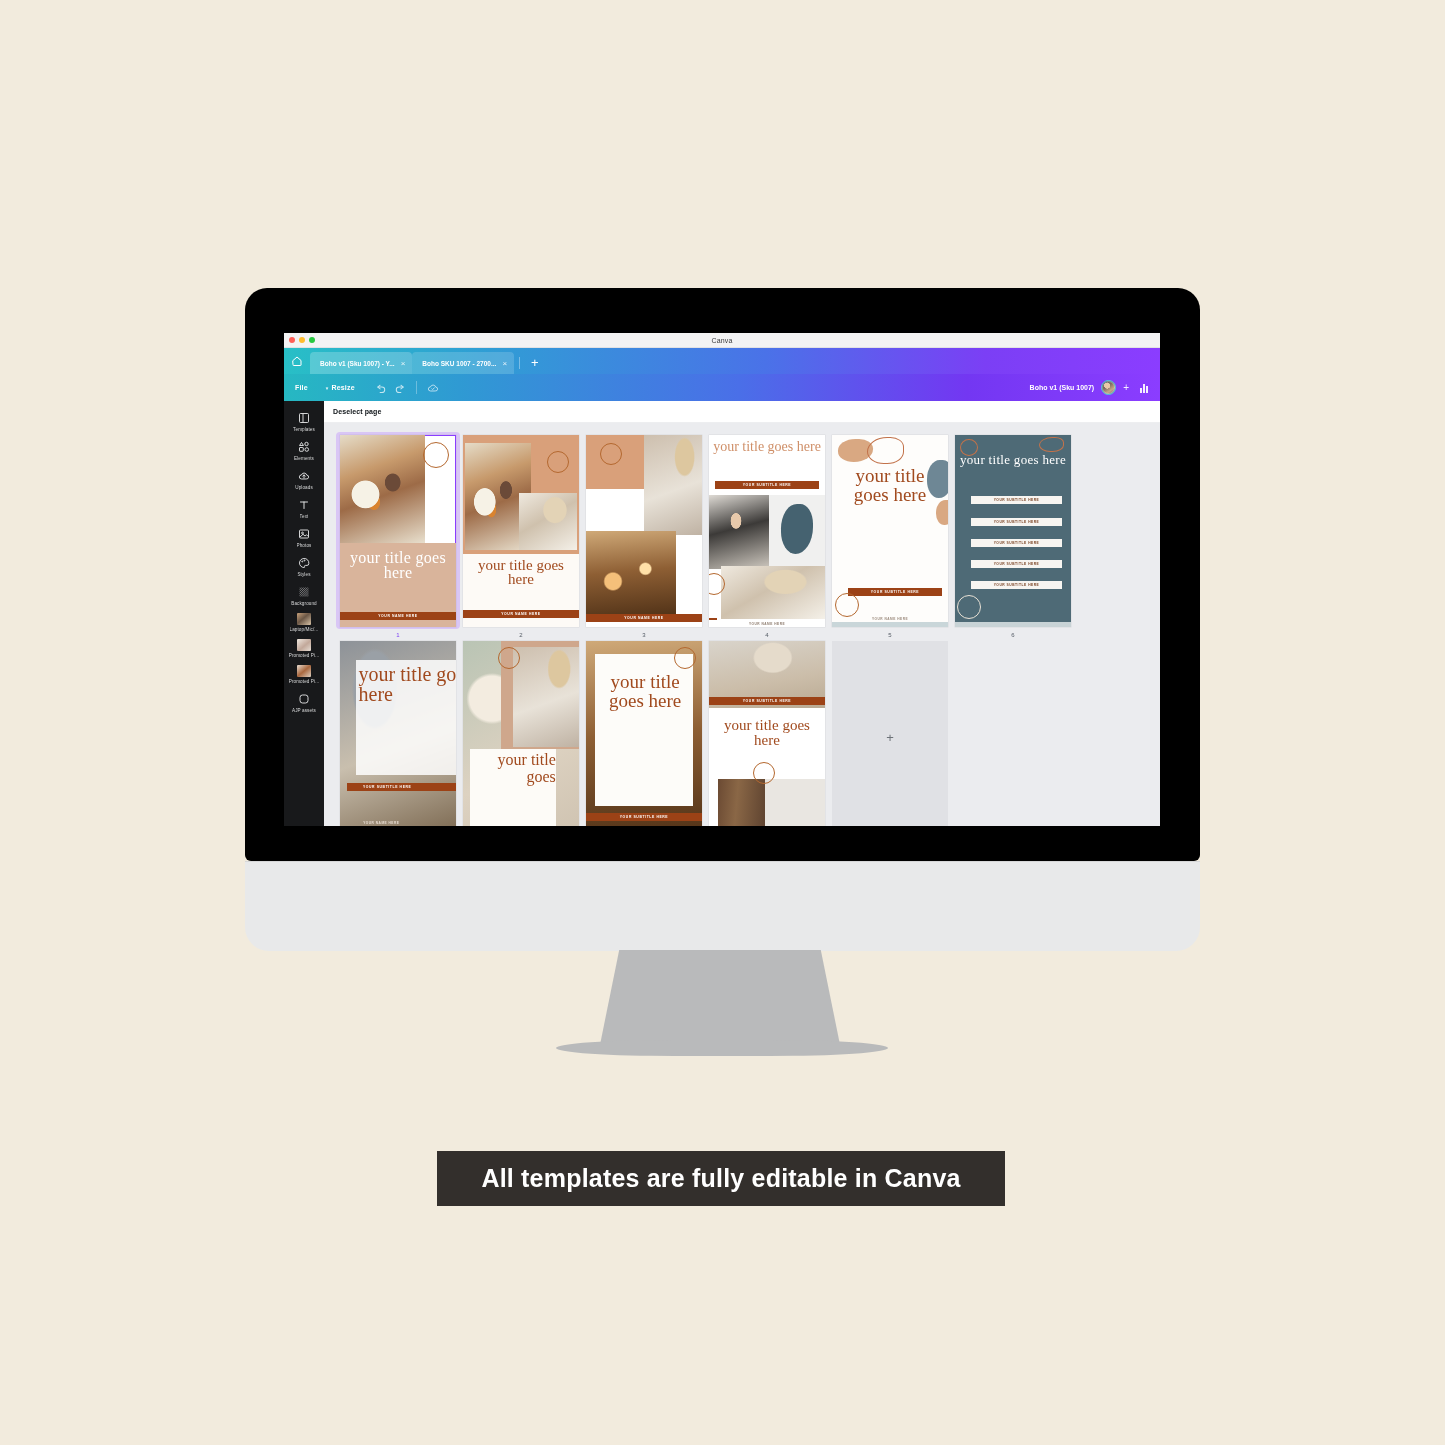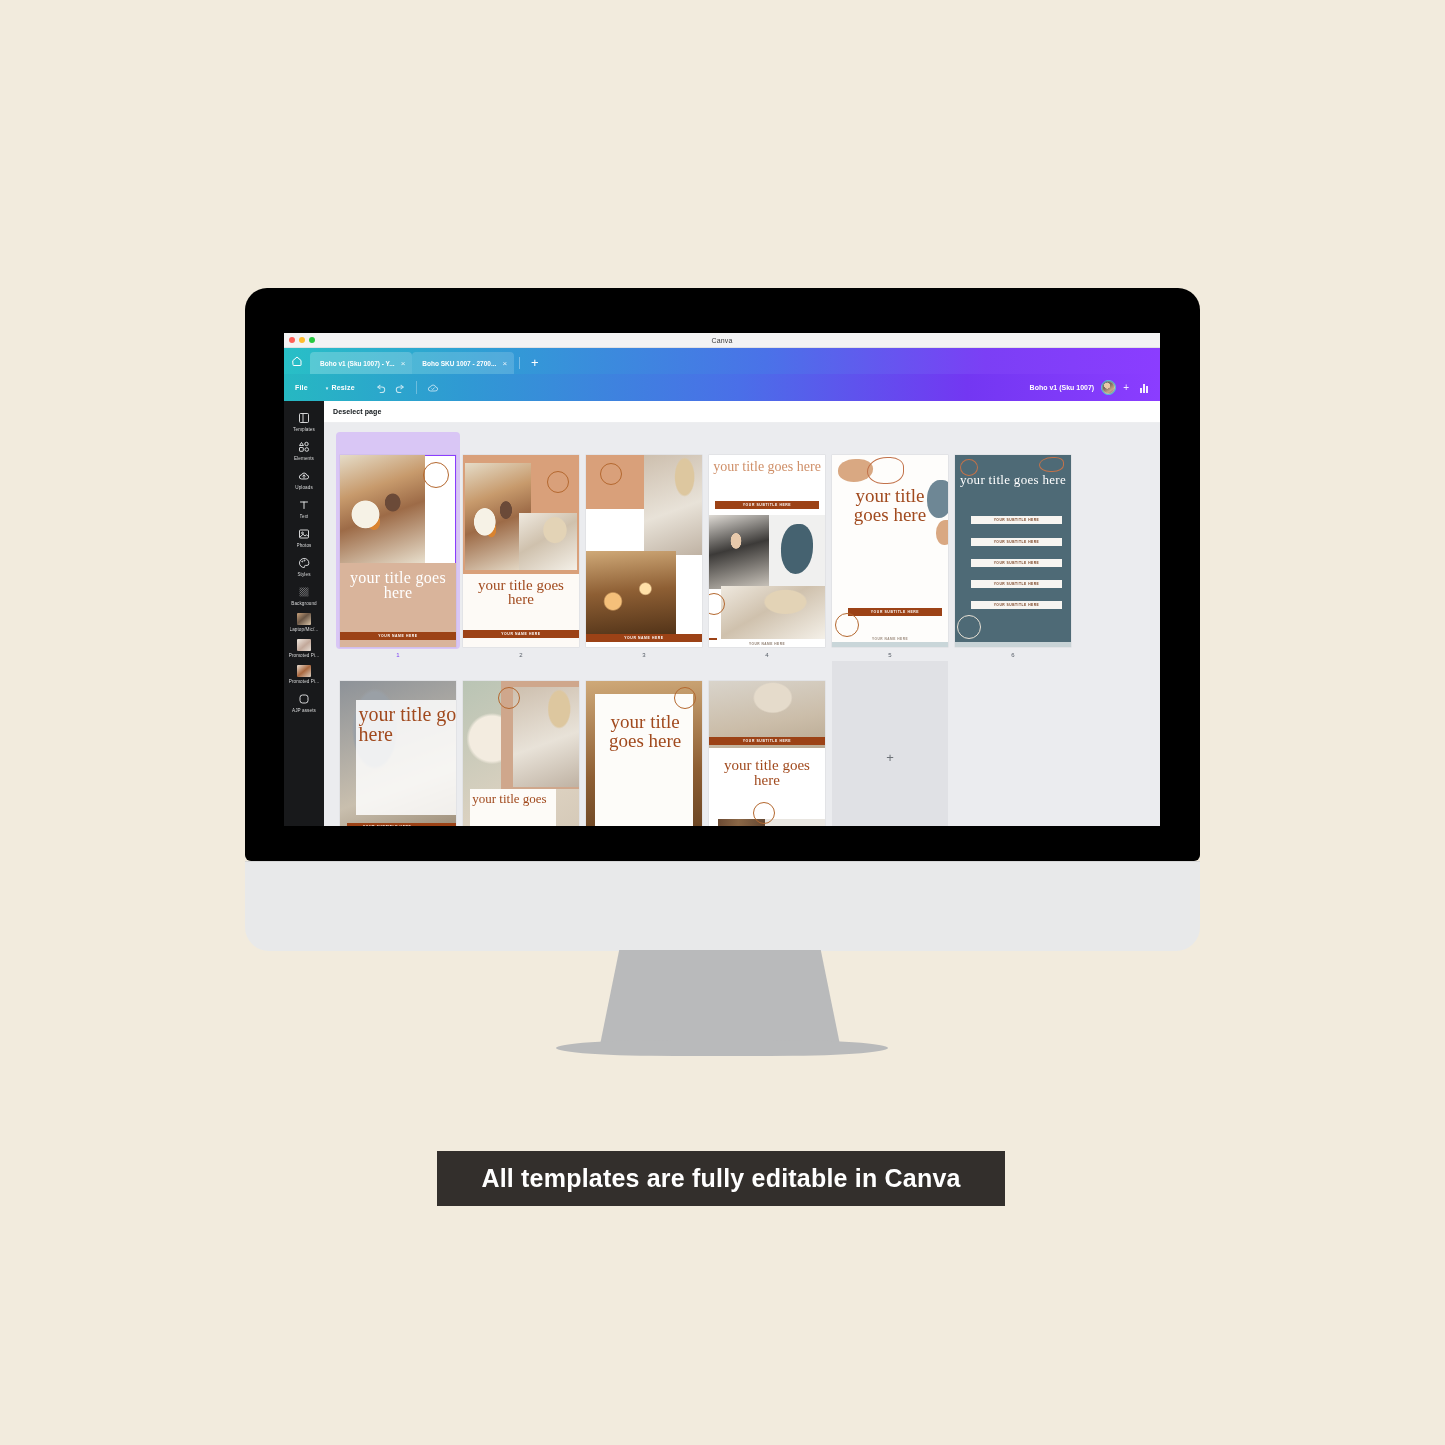--- a/index.html
+++ b/index.html
@@ -125,21 +125,20 @@
   #grid-area {
     flex:1; background:#ebecef; padding: 9px 0 0 12px; overflow:hidden;
     display:flex; flex-wrap:wrap; align-content:flex-start; gap: 0;
   }
   .page-cell { width:124px; margin-right:-1px; display:flex; flex-direction:column; align-items:center; }
   .thumb-wrap { width:124px; padding: 3px 4px 2px; border-radius:4px; }
   .page-cell.selected .thumb-wrap { background:#d9c6f5; }
   .thumb {
     width:116px; height:192px; background:#fff; position:relative; overflow:hidden;
     box-shadow: 0 0 0 .5px rgba(0,0,0,.07);
-    margin-top: 20px;
   }
   .page-cell.selected .thumb { outline: 1.6px solid #8b3dff; outline-offset:-1px; }
   .page-num { font-size:6px; color:#555c66; margin-top:3px; }
   .page-cell.selected .page-num { color:#7b3ff5; }
   .add-thumb {
     width:116px; height:192px; background:#e0e1e5; display:flex;
     align-items:center; justify-content:center; color:#6d7278; font-size:13px; font-weight:300;
   }
   
   .ttl { font-family:"Liberation Serif", serif; color:#fff; line-height:.95; letter-spacing:.3px; }
@@ -491,21 +490,21 @@
         </div>
 
         <div class="page-cell">
           <div class="thumb-wrap">
             <div class="thumb" style="background:#ffffff">
               <div class="photo ph-cotton" style="left:0;top:0;width:100%;height:100%"></div>
               <div style="position:absolute;left:33%;top:0;width:67%;height:56%;background:#cfa78c"></div>
               <div class="photo ph-desk" style="left:43%;top:3%;width:57%;height:52%"></div>
               <div class="stamp" style="left:30%;top:6px;width:22px;height:22px"></div>
               <div style="position:absolute;left:6%;top:56%;width:74%;height:46%;background:#fdfbf7"></div>
-              <div class="ttl-br" style="position:absolute;left:8%;width:72%;top:58%;font-size:13px;line-height:1.05;text-align:left">your title goes</div>
+              <div class="ttl-br" style="position:absolute;left:8%;width:72%;top:58%;font-size:16px;line-height:1.05;text-align:right">your title goes</div>
             </div>
           </div>
 
         </div>
 
         <div class="page-cell">
           <div class="thumb-wrap">
             <div class="thumb" style="background:#ffffff">
               <div class="photo ph-field" style="left:0;top:0;width:100%;height:100%"></div>
               <div style="position:absolute;left:8%;top:7%;width:84%;height:79%;background:#fdfcf9"></div>

